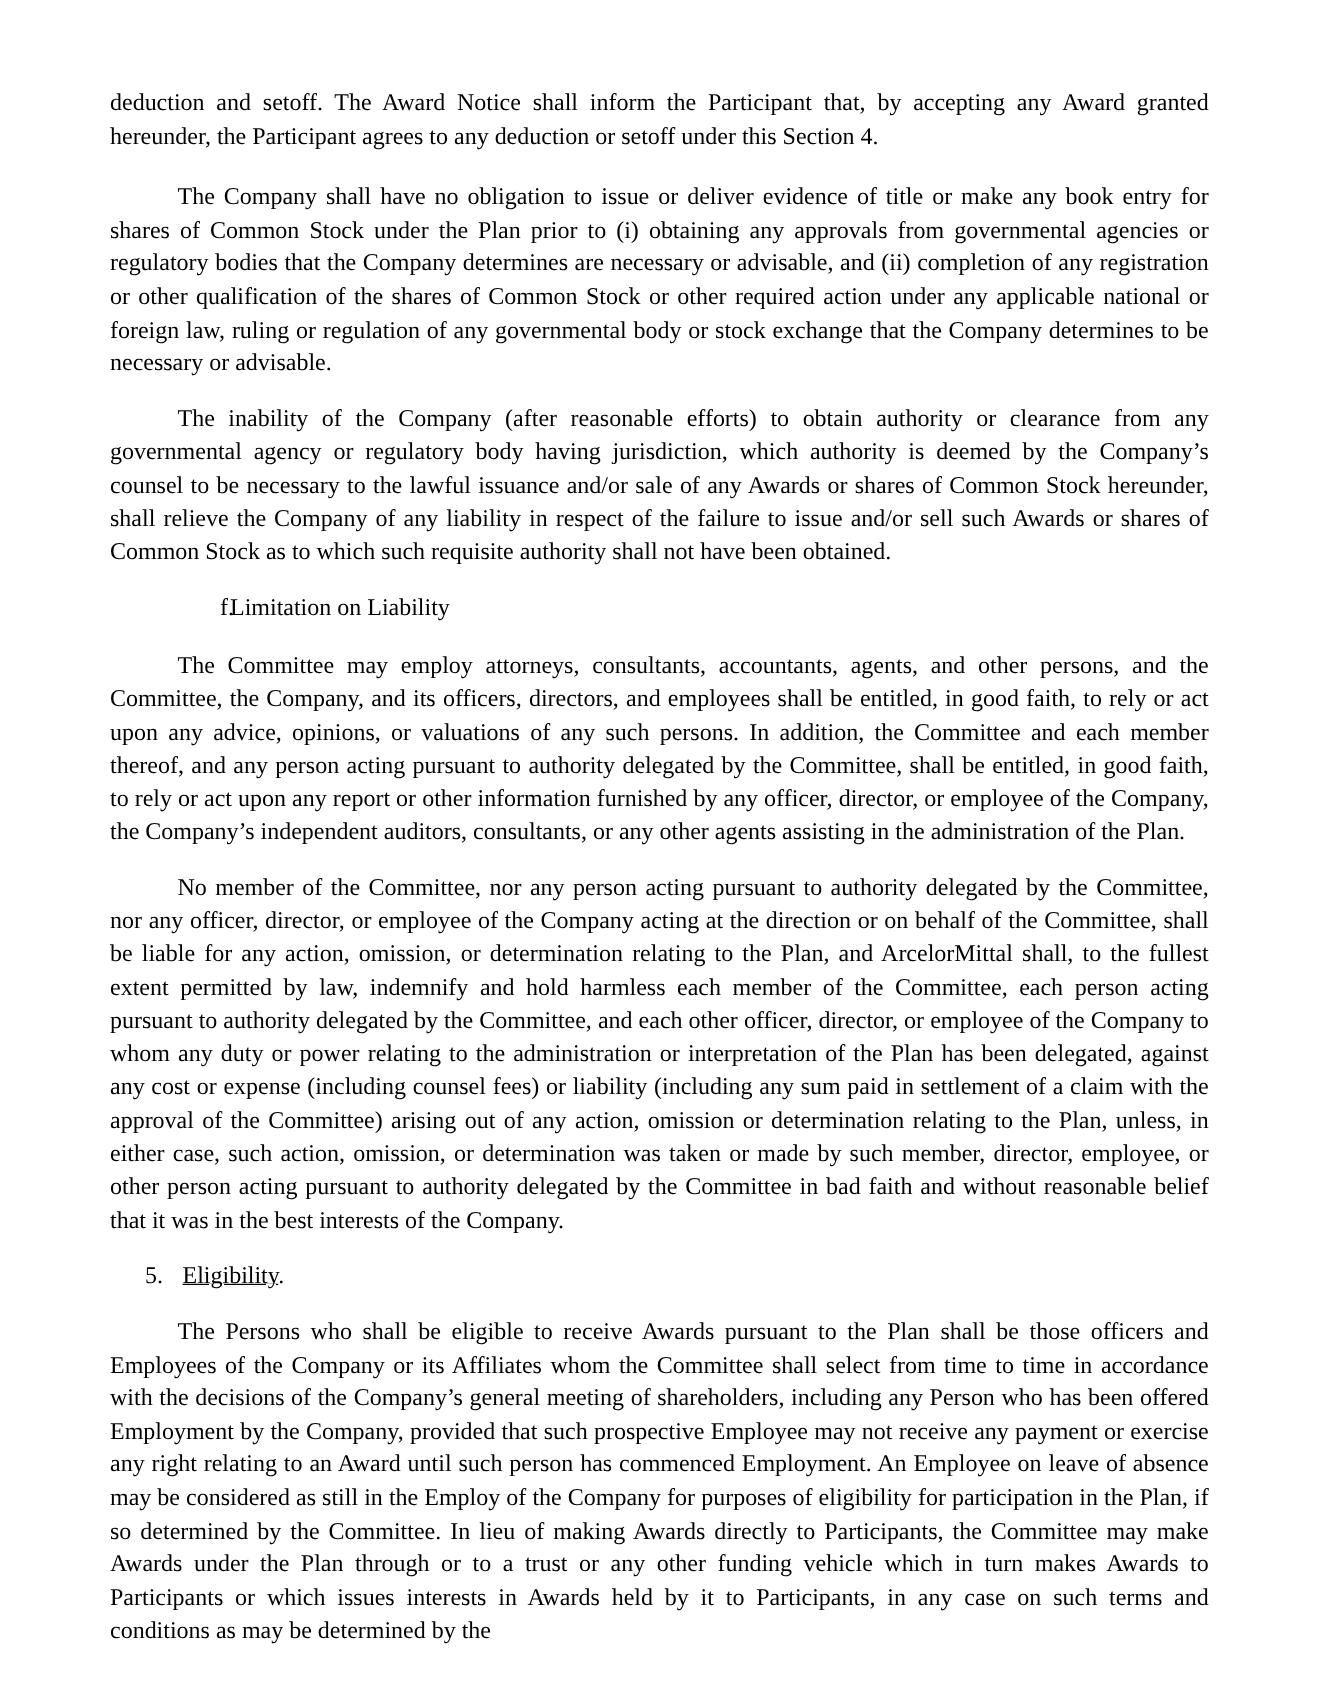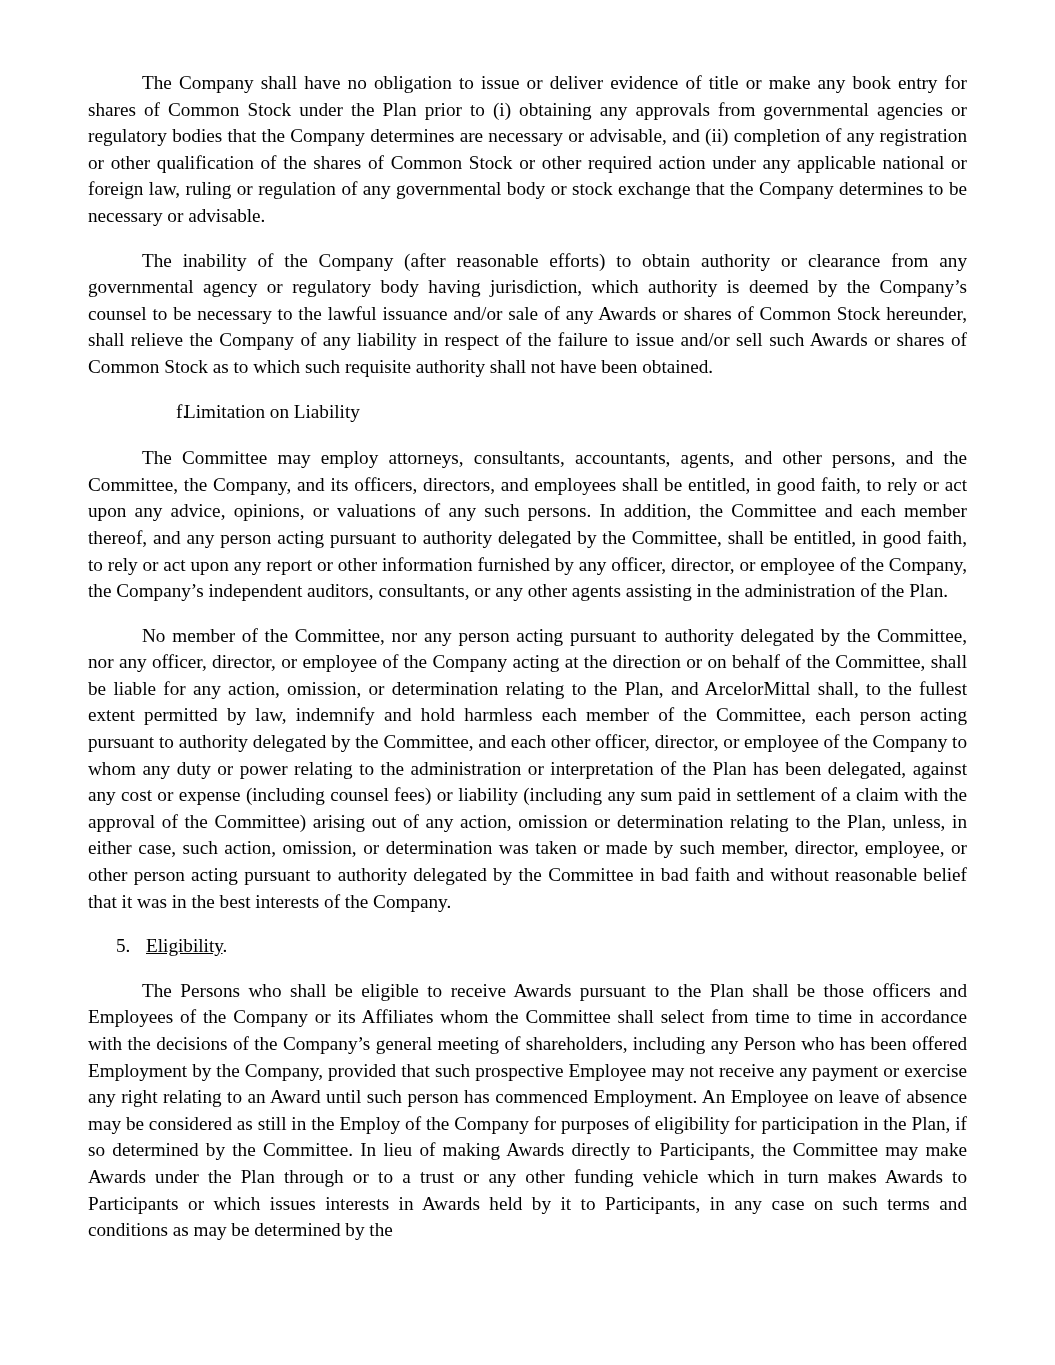--- a/index.html
+++ b/index.html
@@ -61,20 +61,21 @@
   }
   .last-para {
     margin-bottom: 16px;
   }
 </style>
 </head>
 <body>
 
 <div class="page">
 
+  <p class="para first">deduction and setoff. The Award Notice shall inform the Participant that, by accepting any Award granted hereunder, the Participant agrees to any deduction or setoff under this Section 4.</p>
 
   <p class="para indent">The Company shall have no obligation to issue or deliver evidence of title or make any book entry for shares of Common Stock under the Plan prior to (i) obtaining any approvals from governmental agencies or regulatory bodies that the Company determines are necessary or advisable, and (ii) completion of any registration or other qualification of the shares of Common Stock or other required action under any applicable national or foreign law, ruling or regulation of any governmental body or stock exchange that the Company determines to be necessary or advisable.</p>
 
   <p class="para indent">The inability of the Company (after reasonable efforts) to obtain authority or clearance from any governmental agency or regulatory body having jurisdiction, which authority is deemed by the Company’s counsel to be necessary to the lawful issuance and/or sale of any Awards or shares of Common Stock hereunder, shall relieve the Company of any liability in respect of the failure to issue and/or sell such Awards or shares of Common Stock as to which such requisite authority shall not have been obtained.</p>
 
   <div class="list-item-letter">
     <span class="marker">f.</span>
     <span>Limitation on Liability</span>
   </div>
 

